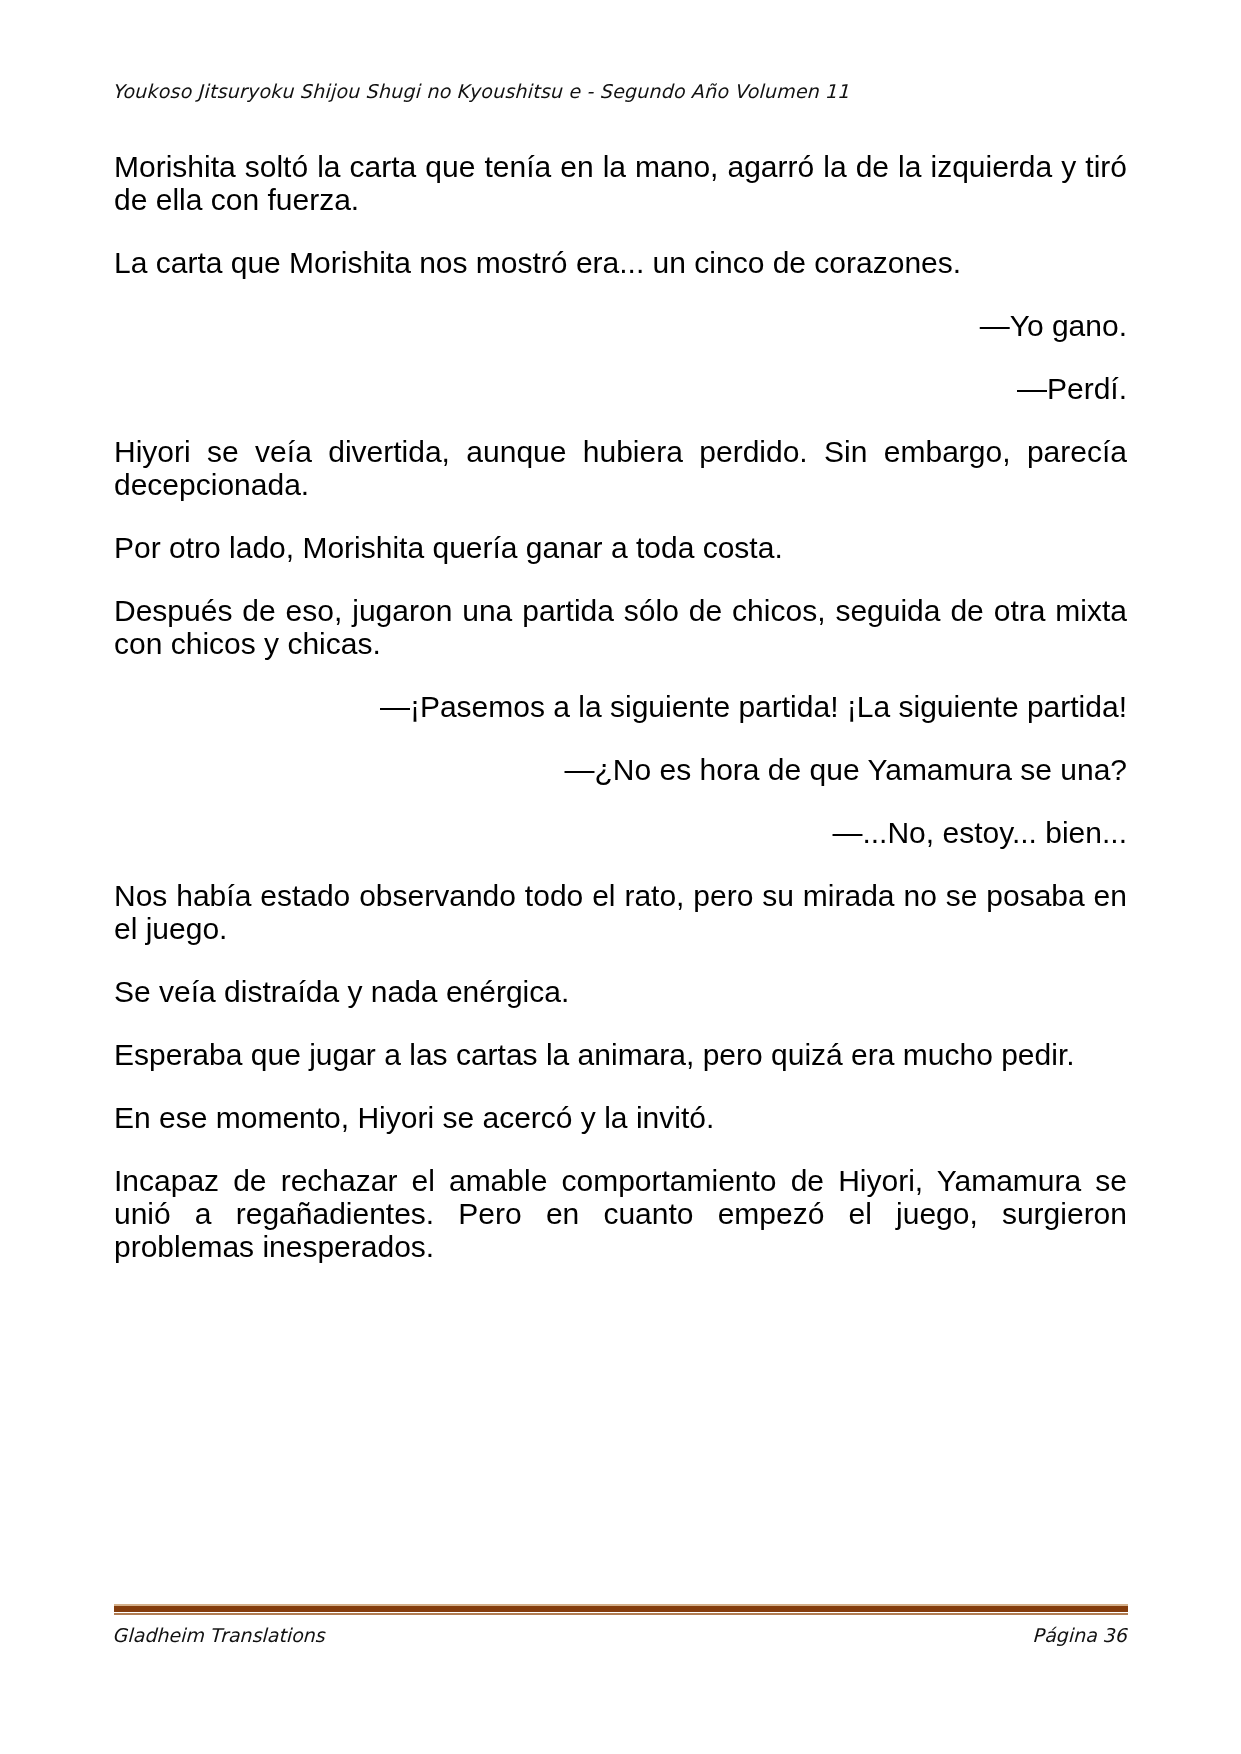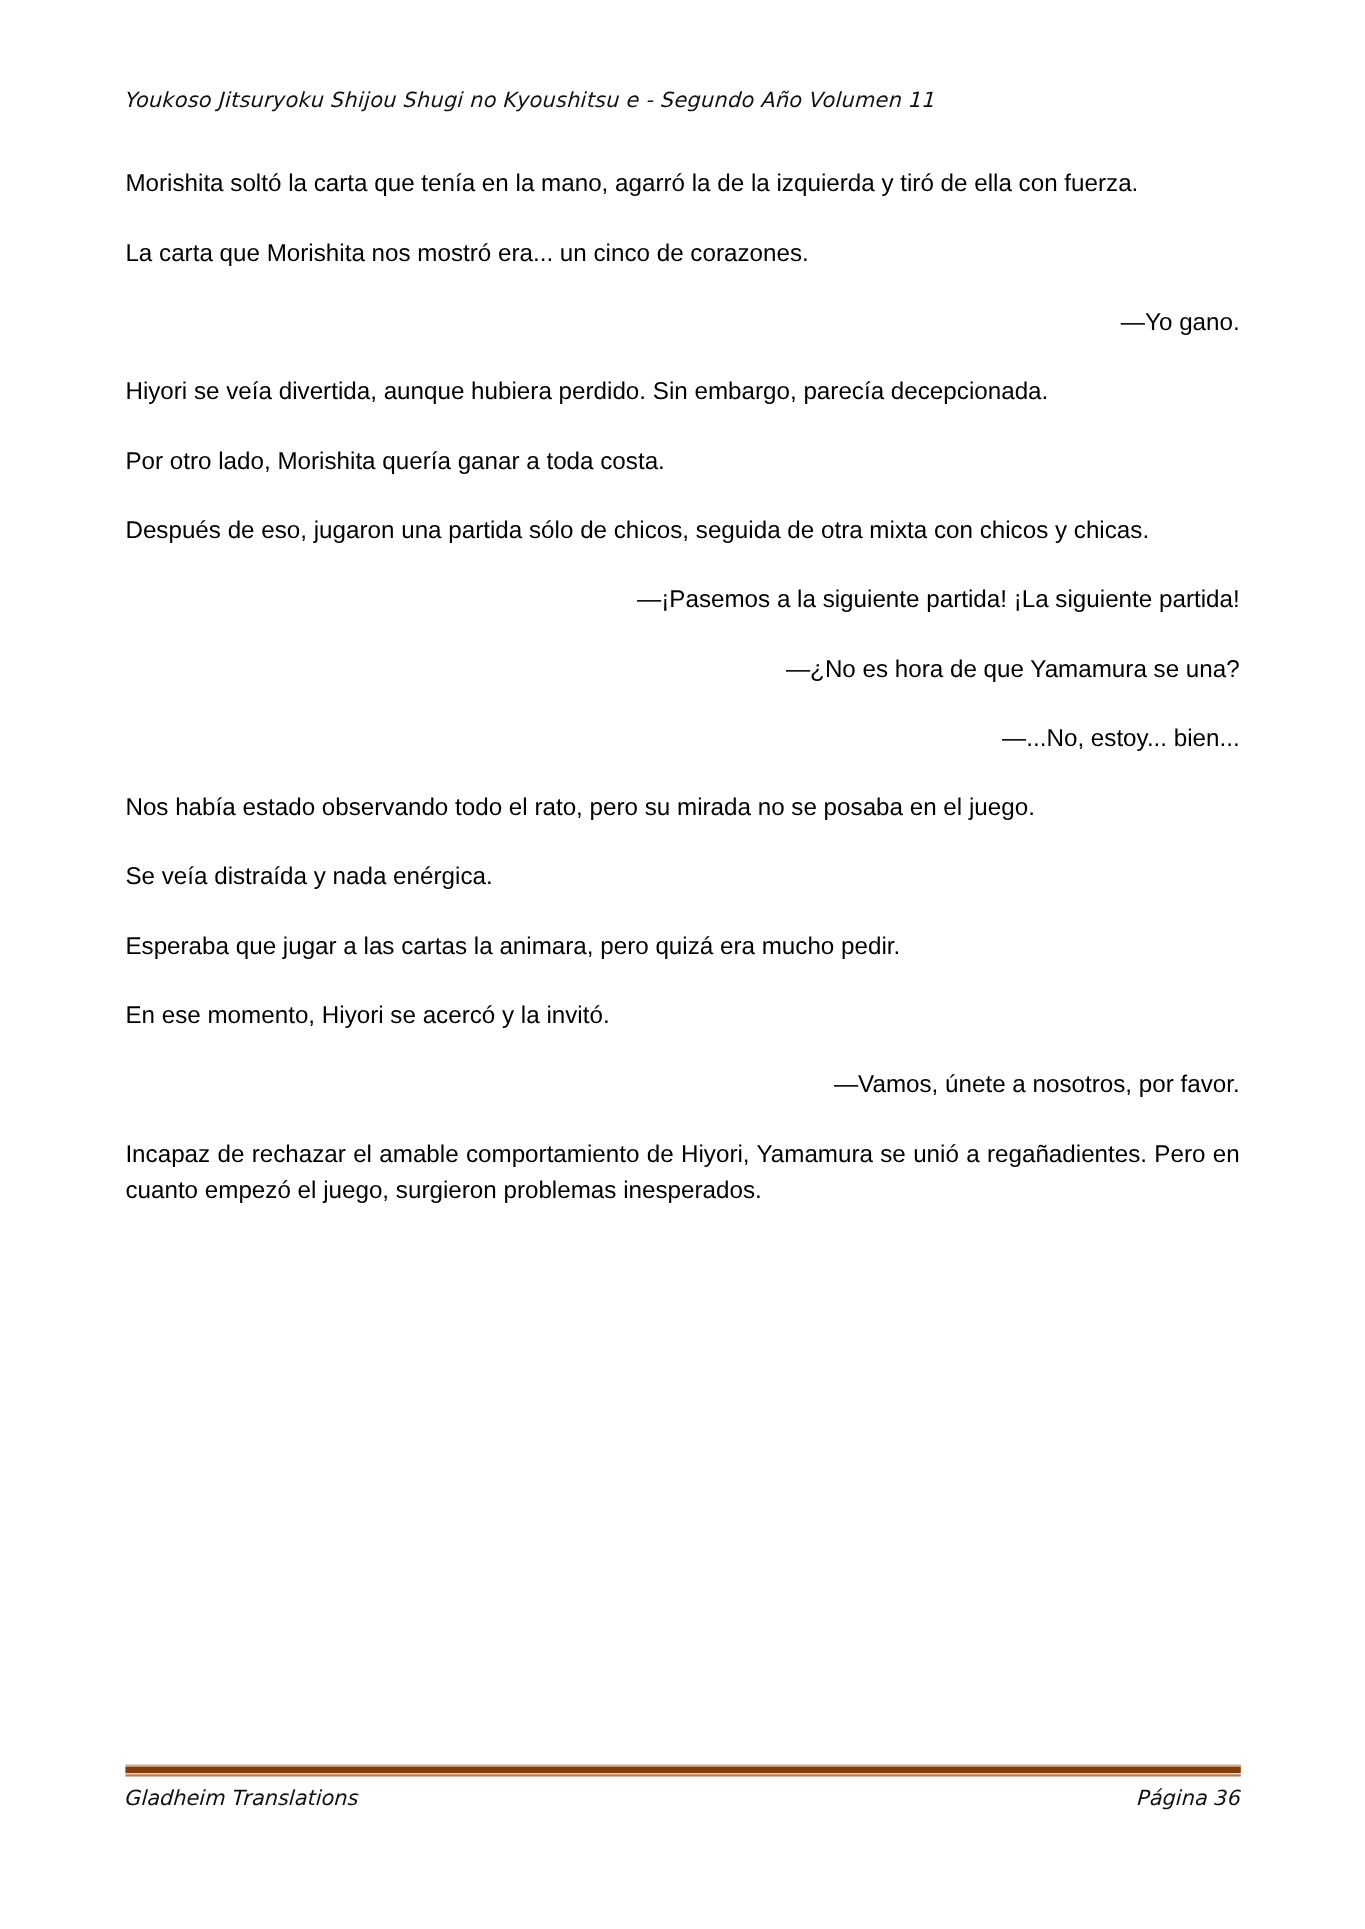--- a/index.html
+++ b/index.html
@@ -6,21 +6,21 @@
   body { width: 1241px; height: 1754px; position: relative; overflow: hidden; }
   .page { position: absolute; left: 0; top: 0; width: 1241px; height: 1754px; background: #fff; }
   .header {
     position: absolute; left: 114px; top: 80px; width: 1013px;
     font-family: "DejaVu Sans", sans-serif; font-style: italic;
     font-size: 19px; color: #111; letter-spacing: 0.2px;
     transform: skewX(-4deg);
   }
   .body-text {
     position: absolute; left: 114px; top: 150px; width: 1013px;
-    font-family: "Liberation Sans", sans-serif; font-size: 22px;
+    font-family: "Liberation Sans", sans-serif; font-size: 30px;
     line-height: 33px; color: #000;
   }
   .body-text p { margin: 0 0 30px 0; text-align: justify; }
   .body-text p.dialogue { padding-left: 72px; text-align: right; }
   .rule { position: absolute; left: 114px; width: 1014px; }
   .rule-top { top: 1604px; height: 2px; background: #d4b08a; }
   .rule-main { top: 1606px; height: 6px; background: #843c0c; }
   .rule-bottom { top: 1613px; height: 2px; background: #b07c52; }
   .footer {
     position: absolute; left: 114px; top: 1624px; width: 1014px;
@@ -33,31 +33,31 @@
 </head>
 <body>
 
 <div class="page">
   <div class="header">Youkoso Jitsuryoku Shijou Shugi no Kyoushitsu e - Segundo Año Volumen 11</div>
 
   <div class="body-text">
     <p>Morishita soltó la carta que tenía en la mano, agarró la de la izquierda y tiró de ella con fuerza.</p>
     <p>La carta que Morishita nos mostró era... un cinco de corazones.</p>
     <p class="dialogue">—Yo gano.</p>
+    <p class="dialogue">—Perdí.</p>
     <p>Hiyori se veía divertida, aunque hubiera perdido. Sin embargo, parecía decepcionada.</p>
     <p>Por otro lado, Morishita quería ganar a toda costa.</p>
     <p>Después de eso, jugaron una partida sólo de chicos, seguida de otra mixta con chicos y chicas.</p>
     <p class="dialogue">—¡Pasemos a la siguiente partida! ¡La siguiente partida!</p>
     <p class="dialogue">—¿No es hora de que Yamamura se una?</p>
     <p class="dialogue">—...No, estoy... bien...</p>
     <p>Nos había estado observando todo el rato, pero su mirada no se posaba en el juego.</p>
     <p>Se veía distraída y nada enérgica.</p>
     <p>Esperaba que jugar a las cartas la animara, pero quizá era mucho pedir.</p>
     <p>En ese momento, Hiyori se acercó y la invitó.</p>
-    <p class="dialogue">—Vamos, únete a nosotros, por favor.</p>
     <p>Incapaz de rechazar el amable comportamiento de Hiyori, Yamamura se unió a regañadientes. Pero en cuanto empezó el juego, surgieron problemas inesperados.</p>
   </div>
 
   <div class="rule rule-top"></div>
   <div class="rule rule-main"></div>
   <div class="rule rule-bottom"></div>
 
   <div class="footer">
     <span>Gladheim Translations</span>
     <span>Página 36</span>

